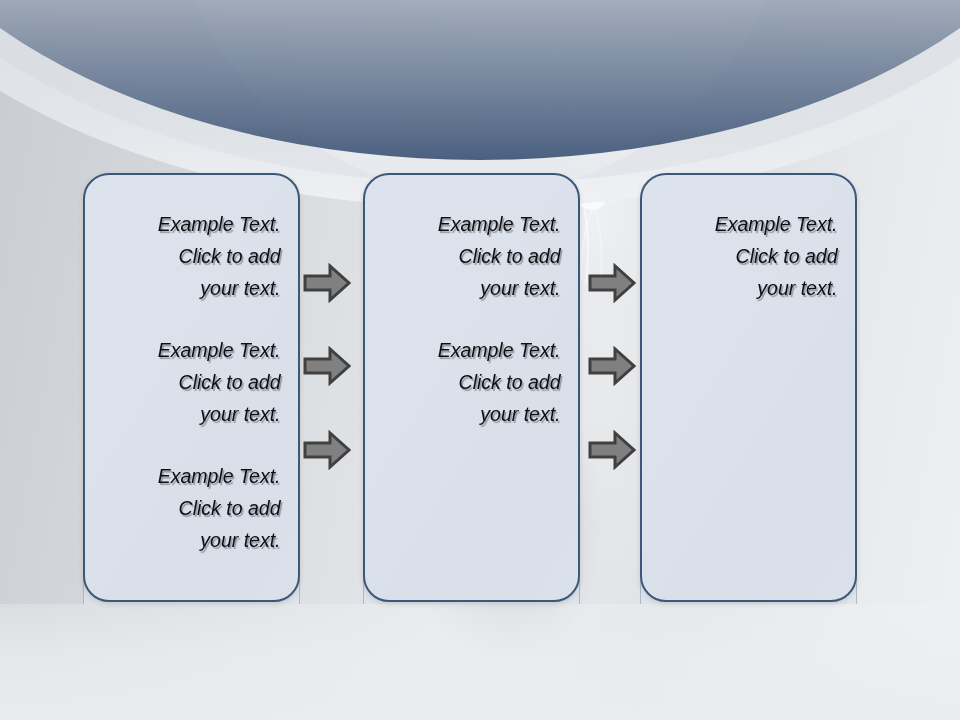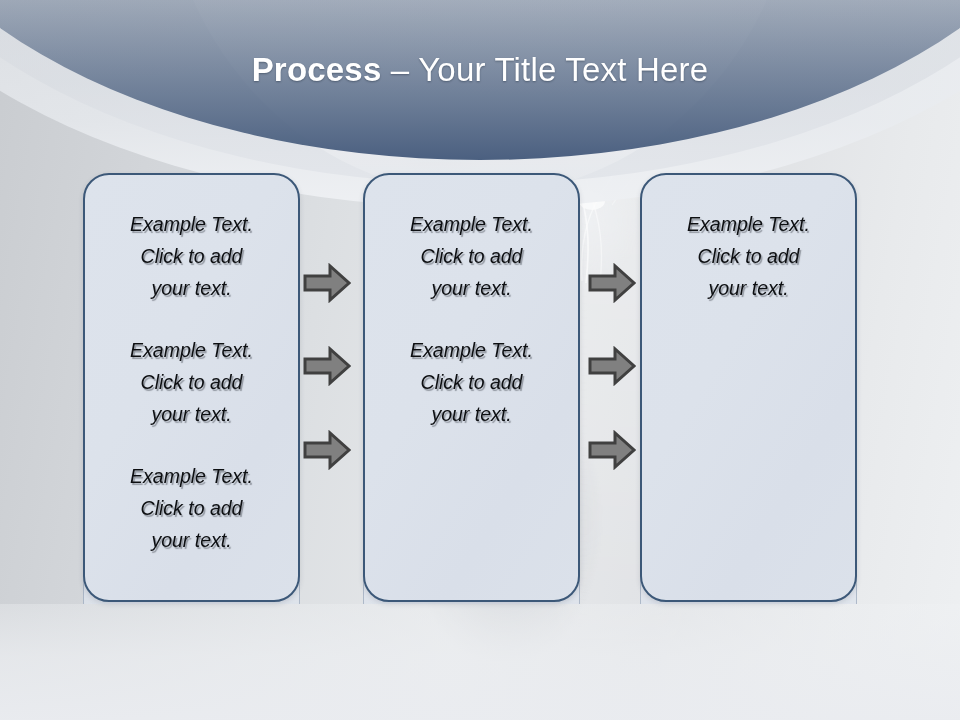--- a/index.html
+++ b/index.html
@@ -131,21 +131,21 @@
     flex-direction: column;
     align-items: center;
     padding-top: 33px;
   }
   .box-1 { left: 83px; }
   .box-2 { left: 363px; }
   .box-3 { left: 640px; }
 
   .para {
     width: 178px;
-    text-align: center;
+    text-align: right;
     font-style: italic;
     font-weight: normal;
     font-size: 19.5px;
     line-height: 32px;
     color: #0d0f12;
     text-shadow: 1.5px 2px 1px rgba(120,125,135,.75);
     margin-bottom: 30px;
     white-space: pre-line;
   }
 
@@ -197,21 +197,20 @@
     <ellipse cx="122" cy="106" rx="13" ry="9" fill="rgba(255,255,255,.80)"></ellipse>
     <ellipse cx="118" cy="100" rx="7" ry="5" fill="rgba(255,255,255,.95)"></ellipse>
   </svg>
   <div class="bg-shaft"></div>
 
   <div class="arc-light2"></div>
   <div class="arc-light"></div>
   <div class="arc-sheen"></div>
   <div class="header-band-inner"></div>
 
-  <div class="title"><span class="t-bold">Process</span><span class="t-rest"> – Your Title Text Here</span></div>
 
   <div class="floor"></div>
   <div class="reflection refl-1"></div>
   <div class="reflection refl-2"></div>
   <div class="reflection refl-3"></div>
 
   <div class="box box-1">
     <div class="para">Example Text.
 Click  to add
 your text.</div>

